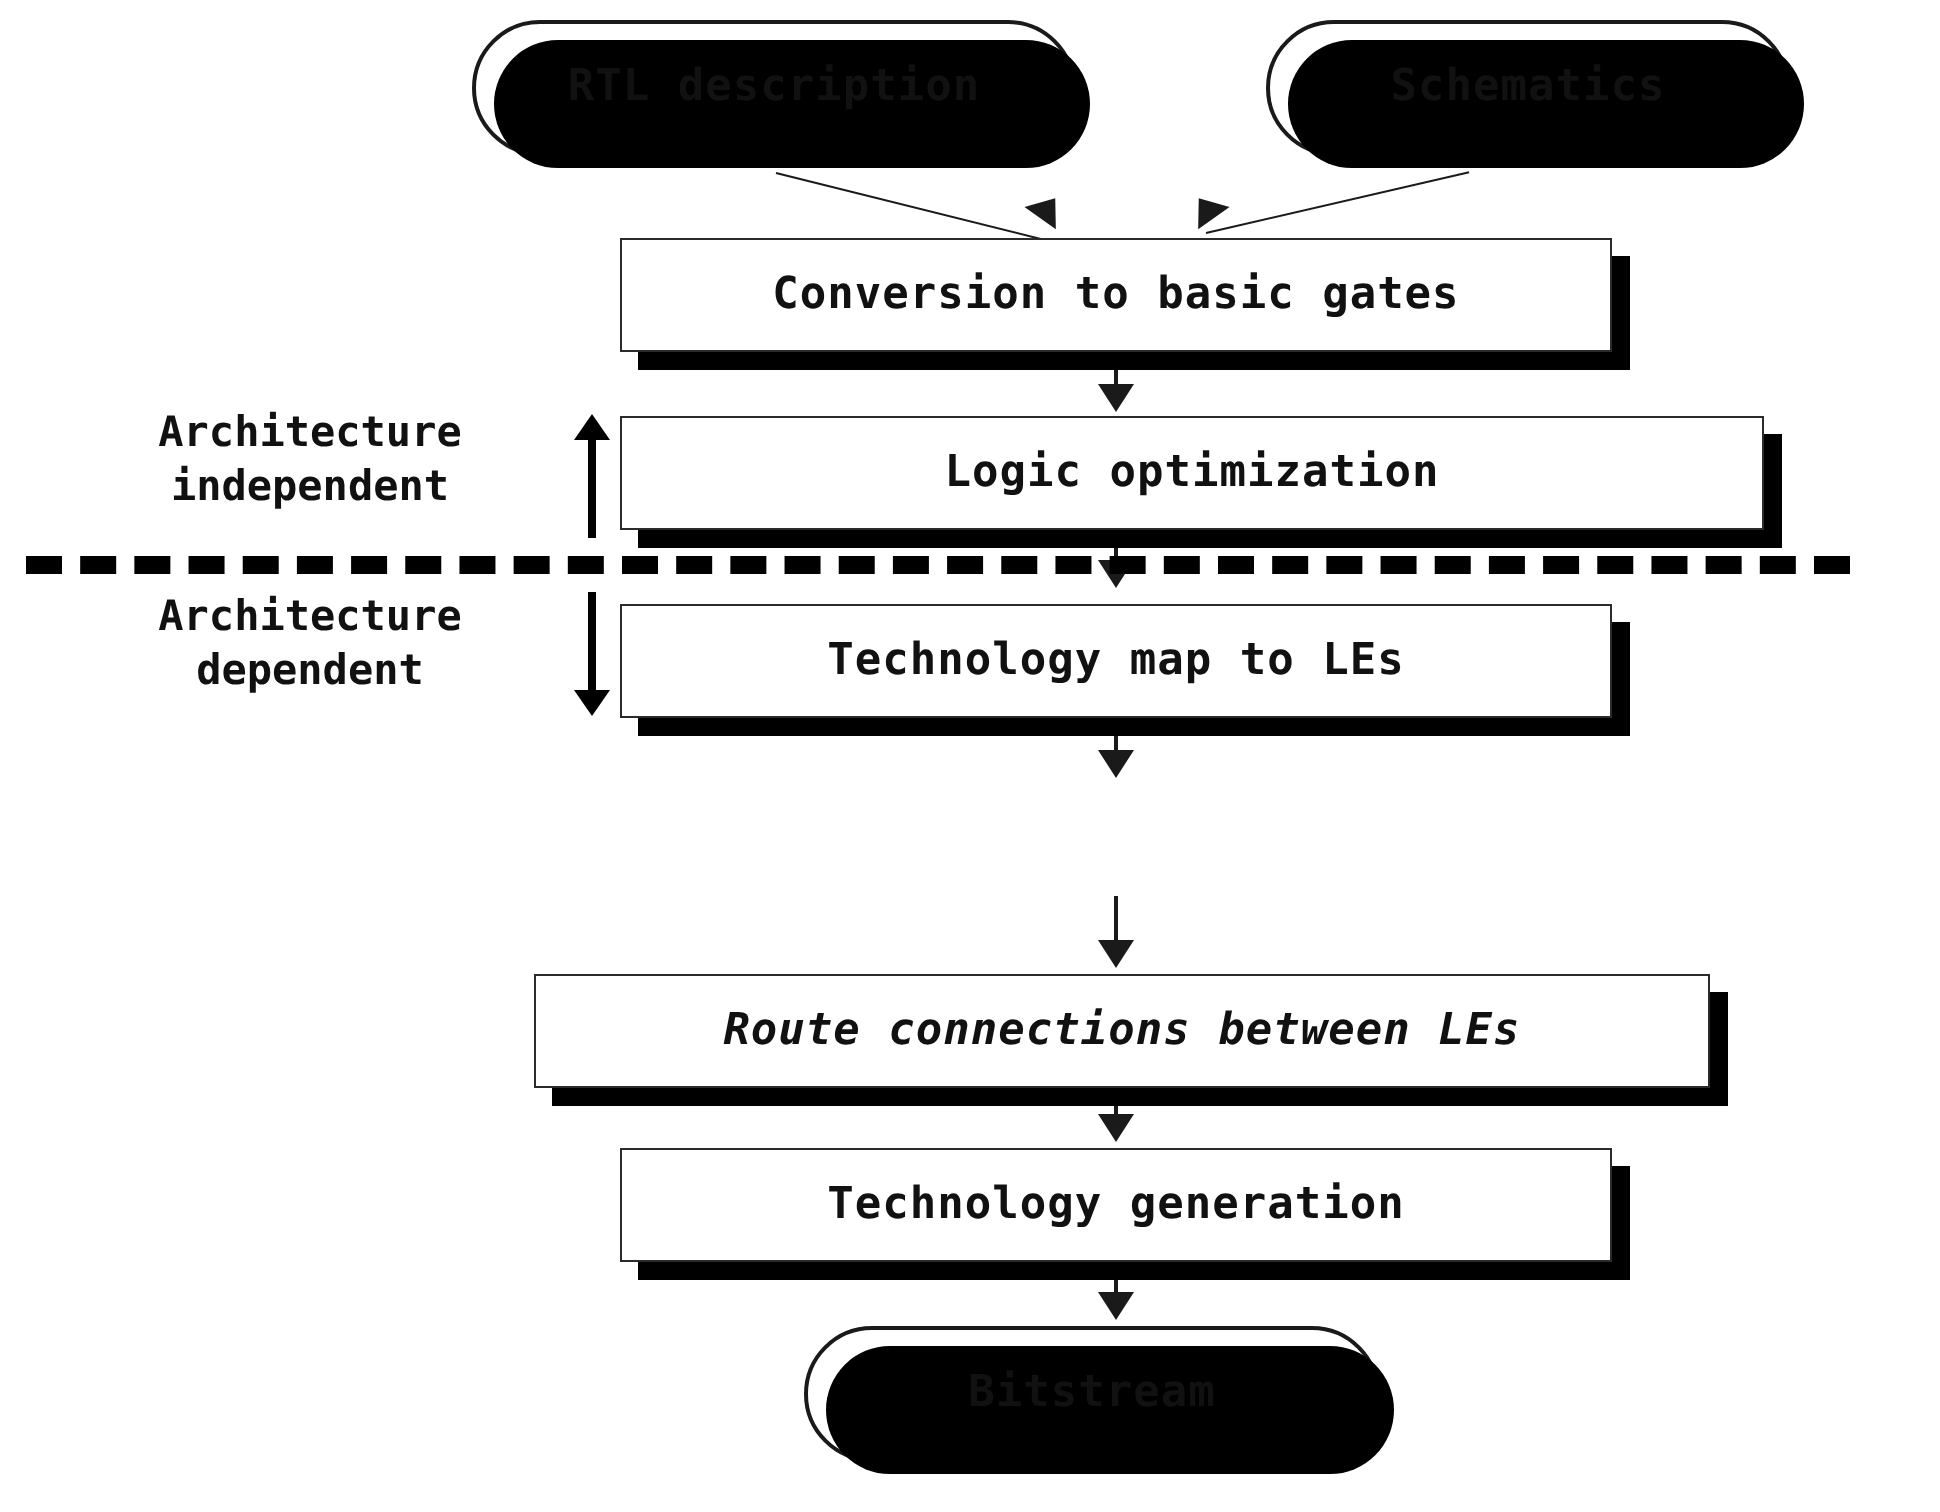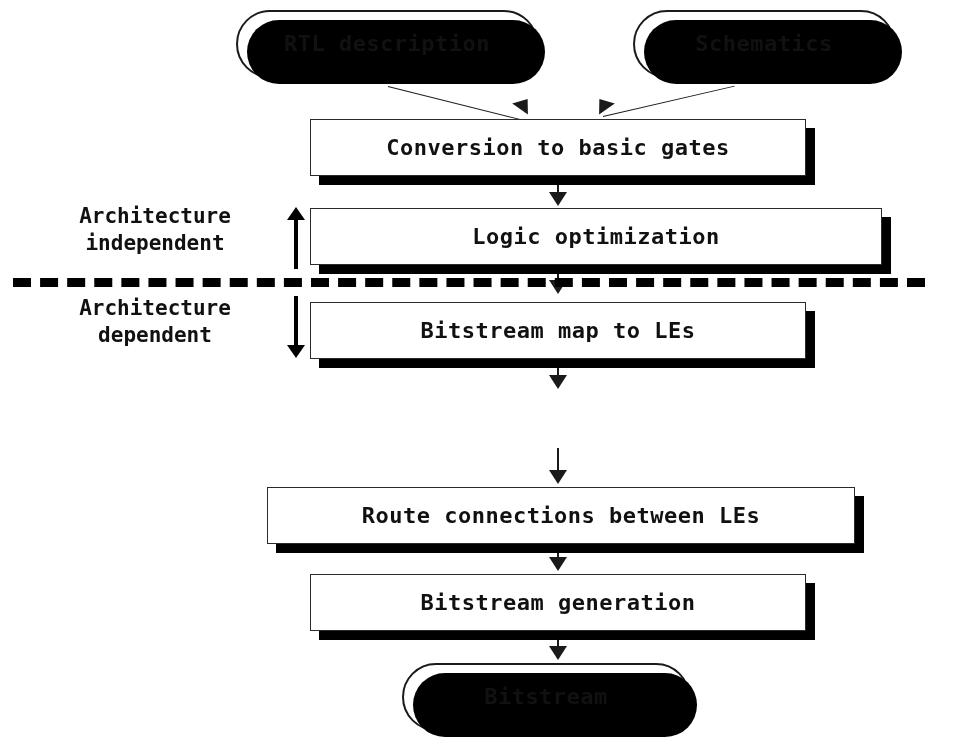--- a/index.html
+++ b/index.html
@@ -196,39 +196,39 @@
   </div>
 
   <div class="sidelabel" style="left:40px; top:295px; width:230px;"><span>Architecture
 dependent</span></div>
   <div class="spanarrow down" style="left:287px; top:296px; height:62px;">
     <div class="stem"></div>
     <div class="tip"></div>
   </div>
 
   <div class="node proc" style="left:310px; top:302px; width:496px; height:57px;">
-    <span class="label">Bitstream map to LEs</span>
+    <span class="label">Technology map to LEs</span>
   </div>
 
   <div class="vline" style="left:557px; top:359px; height:19px;"></div>
   <div class="arrowhead" style="left:549px; top:375px;"></div>
 
 
   <div class="vline" style="left:557px; top:448px; height:26px;"></div>
   <div class="arrowhead" style="left:549px; top:470px;"></div>
 
-  <div class="node proc" style="left:267px; top:487px; width:588px; height:57px;">
+  <div class="node proc" style="left:267px; top:487px; width:588px; height:57px;font-style:italic;">
     <span class="label">Route connections between LEs</span>
   </div>
 
   <div class="vline" style="left:557px; top:544px; height:17px;"></div>
   <div class="arrowhead" style="left:549px; top:557px;"></div>
 
   <div class="node proc" style="left:310px; top:574px; width:496px; height:57px;">
-    <span class="label">Bitstream generation</span>
+    <span class="label">Technology generation</span>
   </div>
 
   <div class="vline" style="left:557px; top:631px; height:18px;"></div>
   <div class="arrowhead" style="left:549px; top:646px;"></div>
 
   <div class="node pill" style="left:402px; top:663px; width:288px; height:68px;">
     <span class="label">Bitstream</span>
   </div>
 
 </div>

